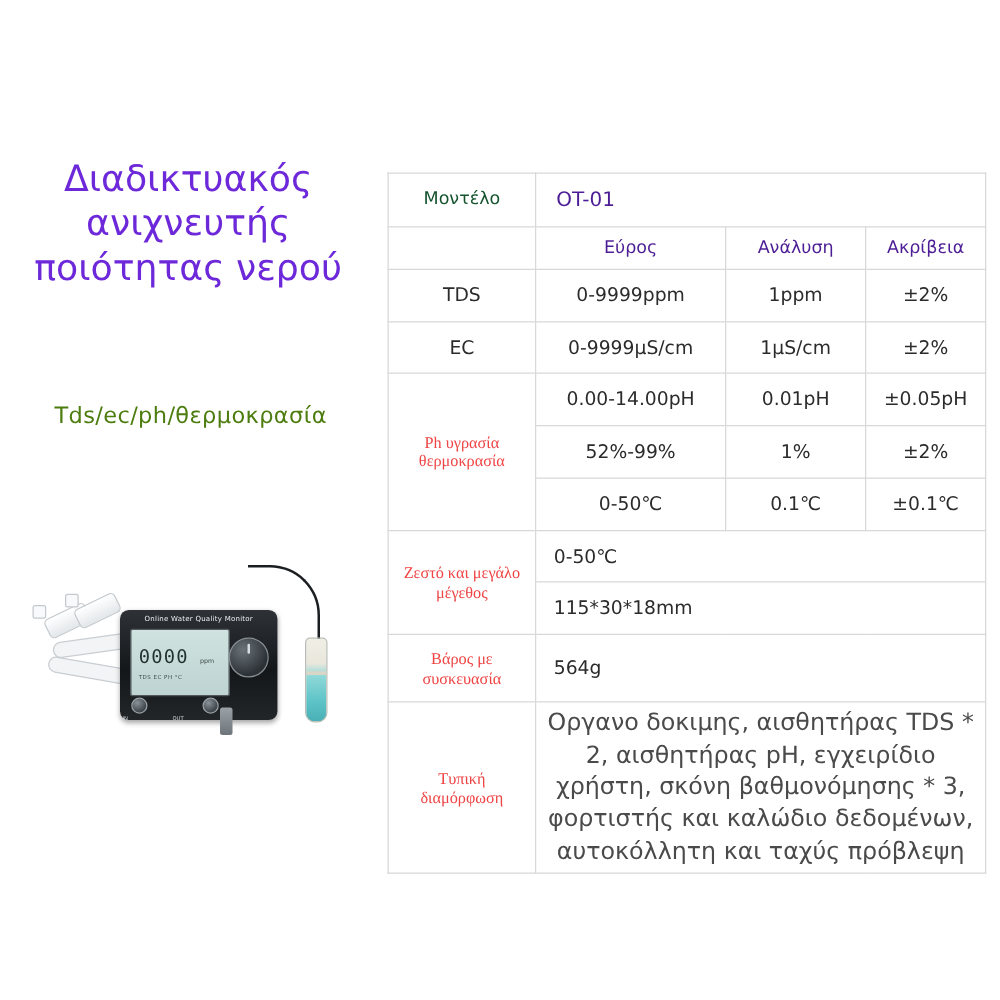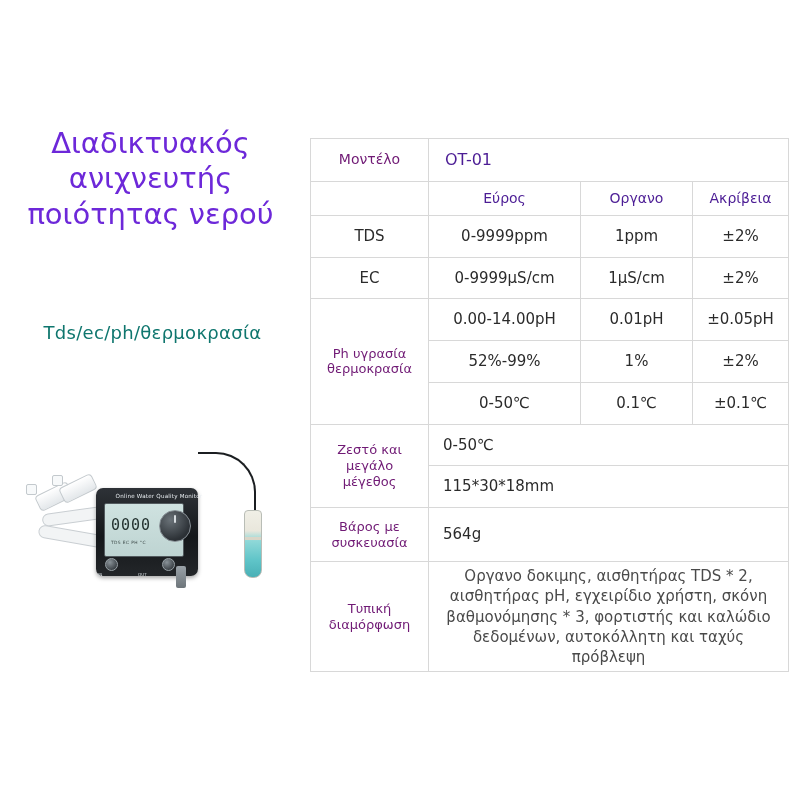--- a/index.html
+++ b/index.html
@@ -36,37 +36,37 @@
     font-family: "DejaVu Sans", sans-serif;
     font-weight: 400;
   }
   .subline {
     position: absolute;
     left: 10px;
     top: 322px;
     width: 285px;
     text-align: center;
     font-size: 18px;
-    color: #0f766e;
+    color: #4d7c0f;
     letter-spacing: 0.3px;
   }
 
   
   .photo {
     position: absolute;
     left: 12px;
     top: 448px;
     width: 278px;
     height: 172px;
   }
   .device-body {
     position: absolute;
     left: 84px;
     top: 40px;
-    width: 102px;
+    width: 126px;
     height: 88px;
     background: linear-gradient(180deg,#2e3237 0%,#14171a 55%,#232629 100%);
     border-radius: 7px;
     box-shadow: 0 2px 4px rgba(0,0,0,.35);
   }
   .device-brand {
     position: absolute;
     left: 0;
     top: 5px;
     width: 126px;
@@ -246,43 +246,44 @@
     vertical-align: middle;
     font-size: 15px;
     color: #2b2b2b;
   }
   .cell {
     padding: 7px 8px;
     line-height: 1.25;
   }
   .c-label {
     text-align: center;
-    color: #701a75;
+    color: #14532d;
     font-size: 14px;
   }
   .c-center {
     text-align: center;
   }
   .c-left {
     text-align: left;
     padding-left: 14px;
   }
   .c-small {
     font-size: 13px;
-    color: #701a75;
+    color: #ef4444;
     line-height: 1.2;
+    font-family: Liberation Serif, serif;
   }
   .c-hdr {
     text-align: center;
     color: #4c1d95;
     font-size: 14px;
   }
   .c-wrap {
     text-align: center;
-    font-size: 15px;
+    font-size: 19px;
     color: #4a4a4a;
     line-height: 1.35;
     padding: 4px 6px;
   }
   .model-val {
     font-size: 16px;
     color: #4c1d95;
     padding-left: 16px;
   }
   .row-tall .cell { padding-top: 11px; padding-bottom: 11px; }
@@ -345,21 +346,21 @@
     </tr>
 
     <tr>
       <td>
         <div class="cell">&nbsp;</div>
       </td>
       <td>
         <div class="cell c-hdr">Εύρος</div>
       </td>
       <td>
-        <div class="cell c-hdr">Οργανο</div>
+        <div class="cell c-hdr">Ανάλυση</div>
       </td>
       <td>
         <div class="cell c-hdr">Ακρίβεια</div>
       </td>
     </tr>
 
     <tr class="row-tall">
       <td>
         <div class="cell c-center">TDS</div>
       </td>

